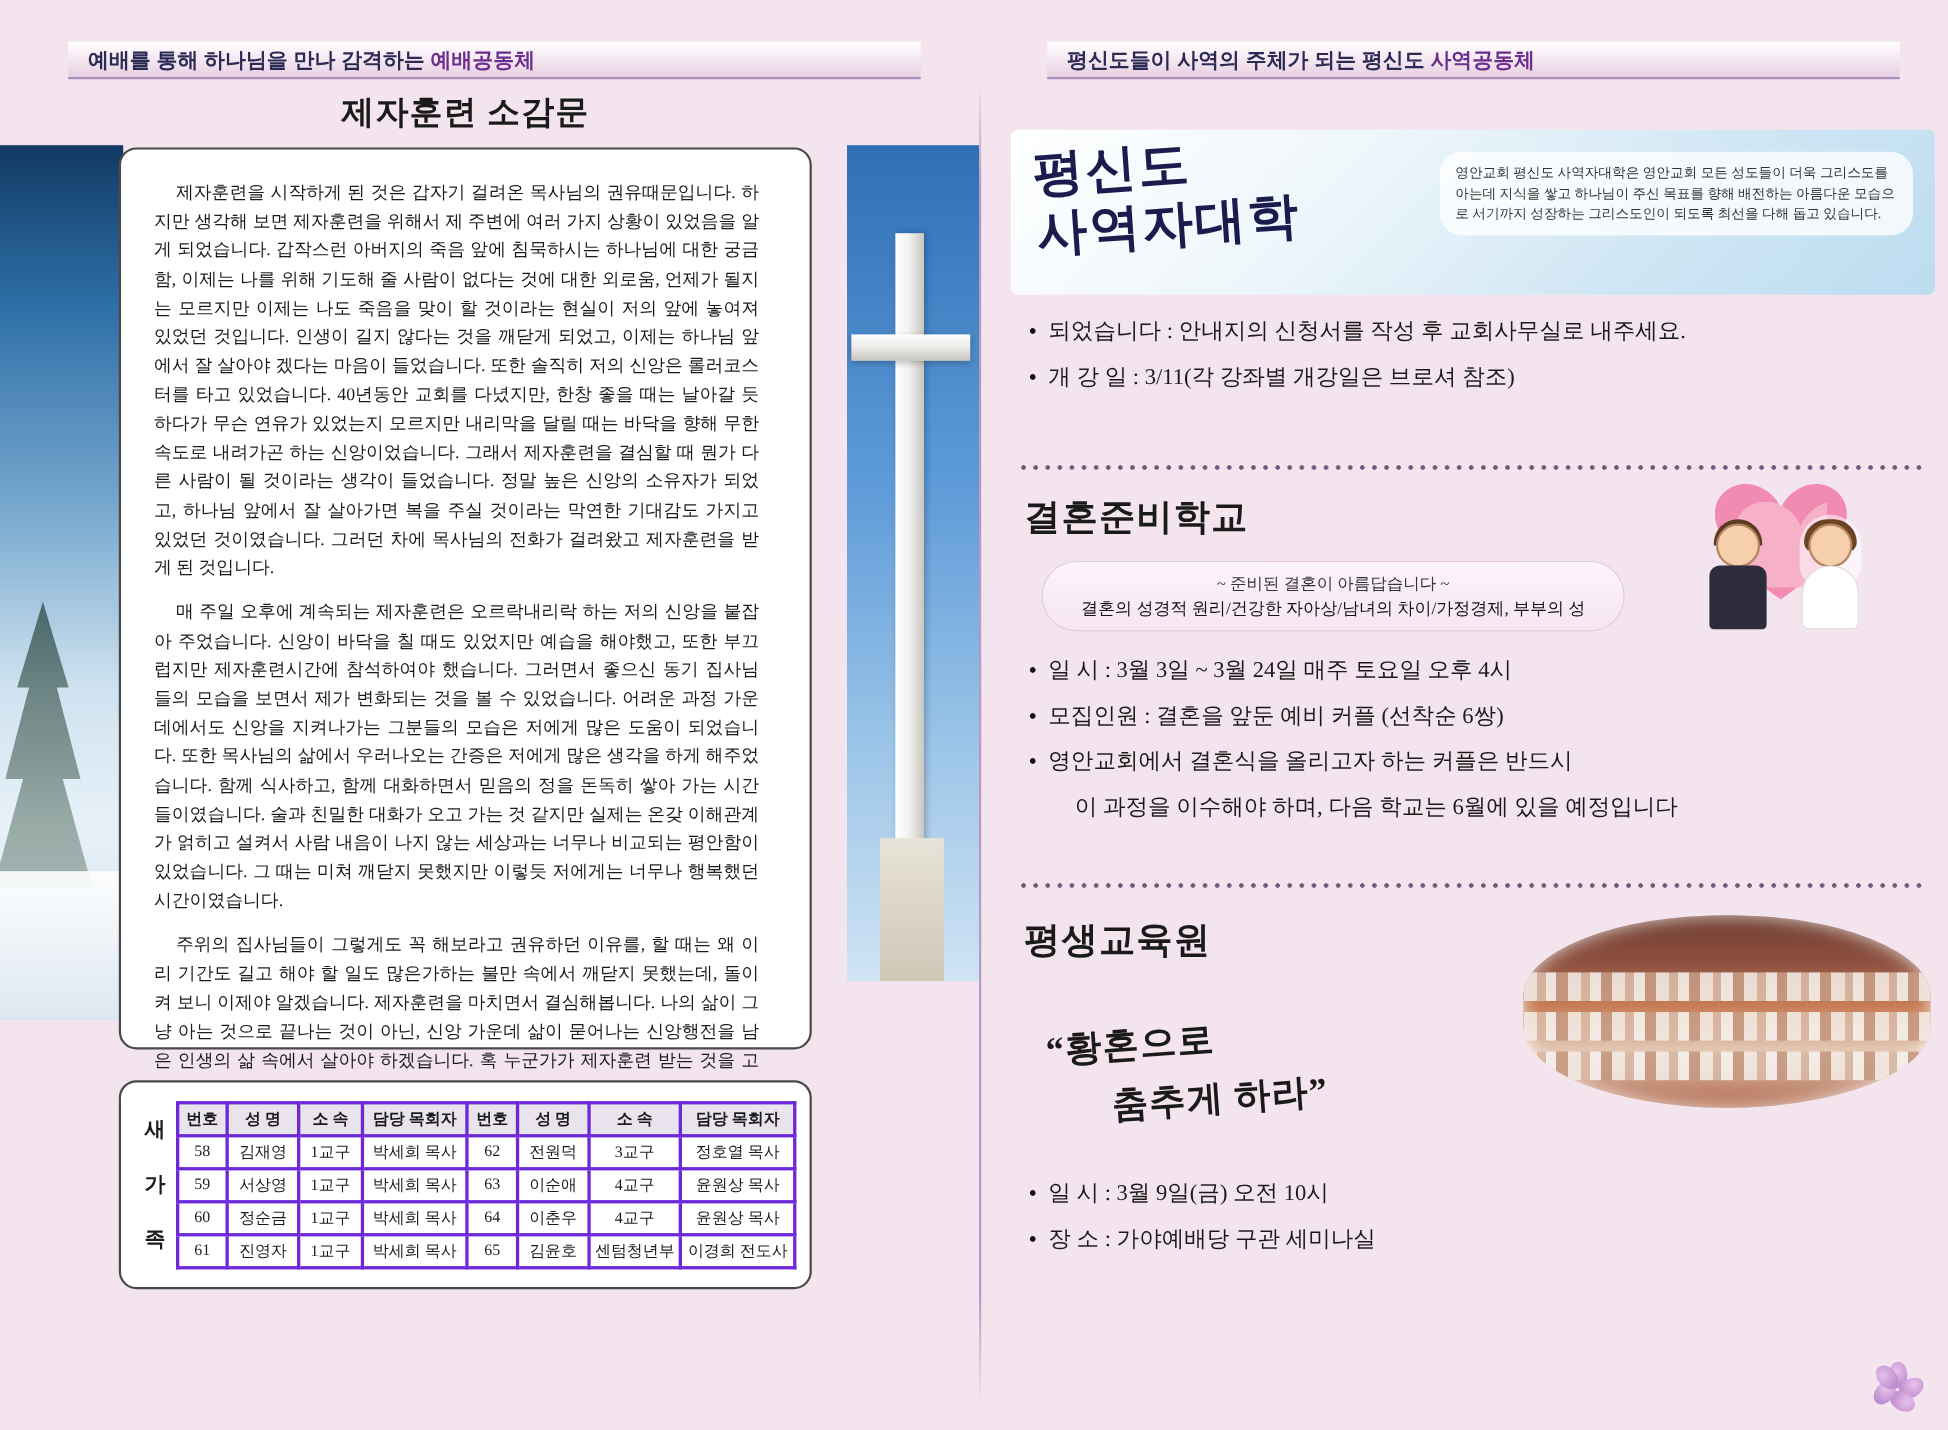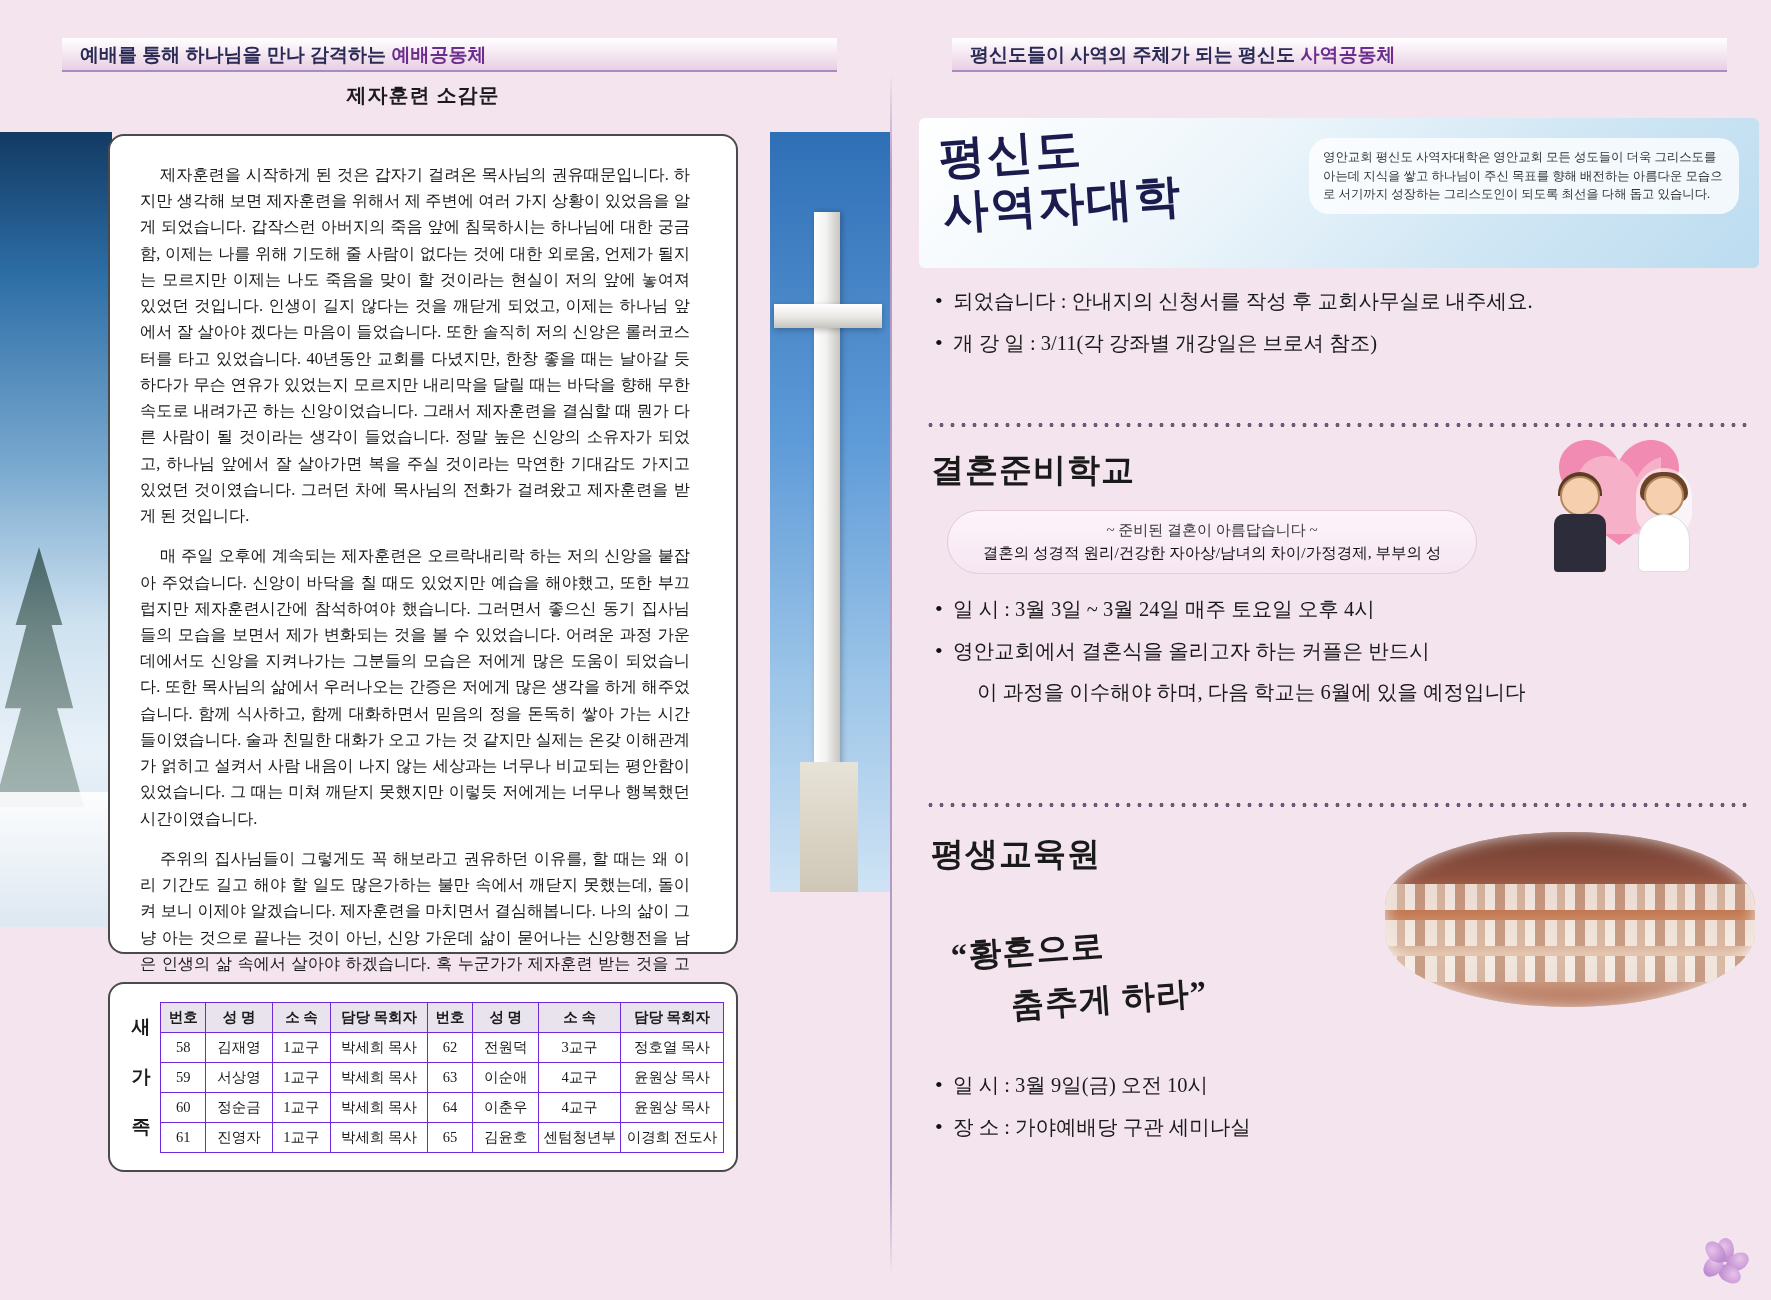--- a/index.html
+++ b/index.html
@@ -51,21 +51,21 @@
 
   .article-box {
     position:absolute; left:108px; top:42px; width:630px; height:820px;
     background:#ffffff;
     border:2px solid #4a4a4a;
     border-radius:16px;
     padding:26px 30px 14px 30px;
   }
   .article-title {
     position:absolute; left:108px; top:-10px; width:630px;
-    text-align:center; font-size:20px; font-weight:bold;
+    text-align:center; font-size:30px; font-weight:bold;
     font-family:"Liberation Serif", serif; letter-spacing:1px;
   }
   .deco { position:absolute; width:96px; height:44px; }
   .deco .leaf {
     position:absolute; left:0; top:16px; width:96px; height:10px;
     background:linear-gradient(90deg, rgba(120,160,90,0) 0%, #6f9a4c 30%, #4e7a32 70%, rgba(120,160,90,0) 100%);
     border-radius:50%;
   }
   .deco .f1,.deco .f2,.deco .f3 {
     position:absolute; width:16px; height:16px; border-radius:50%;
@@ -98,21 +98,21 @@
     background:#ffffff; border:2px solid #4a4a4a; border-radius:16px;
     padding:10px 12px; display:flex; align-items:center;
   }
   .tw-label {
     width:42px; display:flex; flex-direction:column; justify-content:space-around;
     height:150px; align-items:center;
     font-family:"Liberation Serif", serif; font-size:19px; font-weight:bold;
   }
   table.newfam { border-collapse:collapse; font-family:"Liberation Serif", serif; }
   table.newfam th, table.newfam td {
-    border:1px solid #6d28d9; padding:2px 4px; text-align:center;
+    border:3px solid #6d28d9; padding:2px 4px; text-align:center;
     font-size:14.5px; height:30px; white-space:nowrap;
   }
   table.newfam th { background:#e9e3ee; font-weight:bold; }
   table.newfam td.num { width:52px; }
   table.newfam td.name { width:78px; }
   table.newfam td.grp { width:70px; }
   table.newfam td.pastor { width:106px; }
 
   
   .vdiv { position:absolute; left:890px; top:74px; width:2px; height:1200px;
@@ -405,20 +405,21 @@
       <div class="bride">
         <div class="veil"></div>
         <div class="hair"></div>
         <div class="head"></div>
         <div class="body"></div>
       </div>
     </div>
 
     <ul class="bullets info-list-2">
       <li>일      시 : 3월 3일 ~ 3월 24일 매주 토요일 오후 4시</li>
+      <li>모집인원 : 결혼을 앞둔 예비 커플 (선착순 6쌍)</li>
       <li>영안교회에서 결혼식을 올리고자 하는 커플은 반드시</li>
       <li class="nobul">이 과정을 이수해야 하며, 다음 학교는 6월에 있을 예정입니다</li>
     </ul>
 
     <div class="dotline" id="dot2"></div>
 
     <div class="sec-title" id="edu-title">평생교육원</div>
 
     <div class="edu-photo">
       <div class="row r1"></div>

